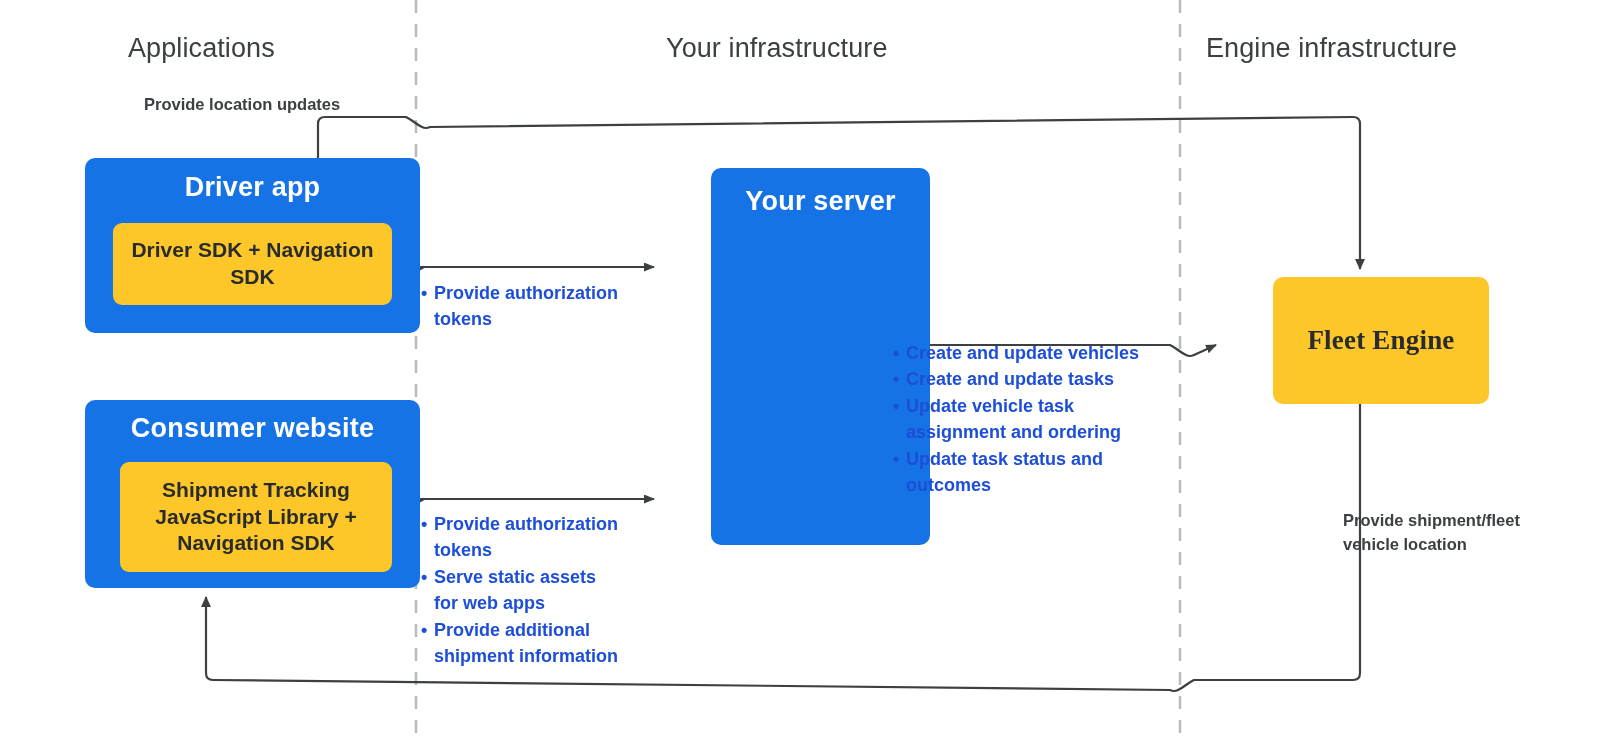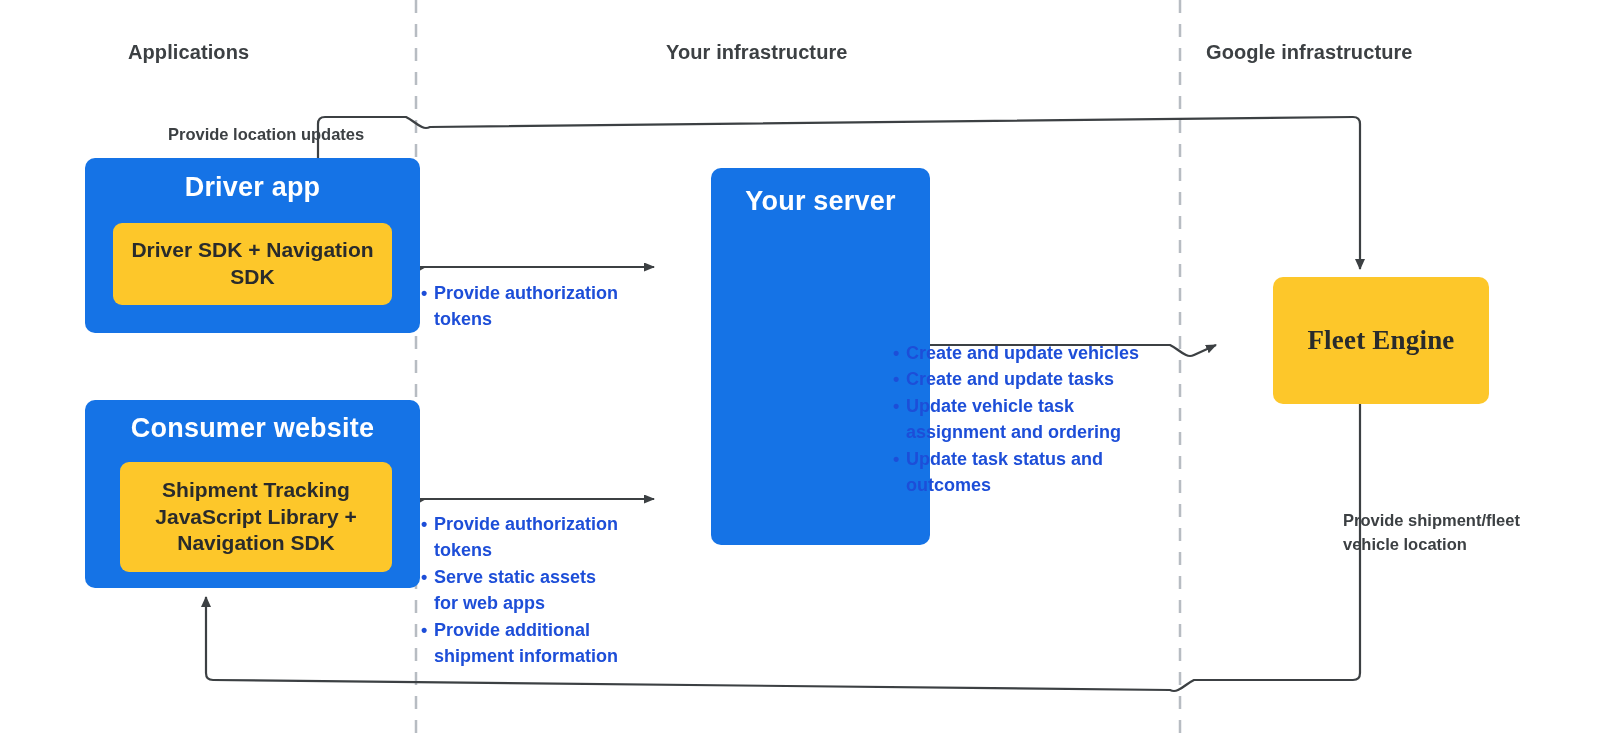--- a/index.html
+++ b/index.html
@@ -24,26 +24,25 @@
     width: 1602px;
     height: 742px;
     overflow: visible;
   }
   svg.connectors { z-index: 1; }
 
   
   .zone-label {
     position: absolute;
     z-index: 3;
-    font-size: 20px;
-    font-weight: 700;
+    font-size: 27px;
+    font-weight: 400;
     color: #3c4043;
     white-space: nowrap;
     letter-spacing: 0.1px;
-    margin-top: 8px;
   }
 
   
   .node {
     position: absolute;
     z-index: 2;
     box-sizing: border-box;
     border-radius: 10px;
     margin-left: 48px;
   }
@@ -121,21 +120,21 @@
 
 <div id="diagram">
 
   <svg class="layer">
     <line x1="416" y1="0" x2="416" y2="742" stroke="#b7bcc2" stroke-width="2.5" stroke-dasharray="13,11"></line>
     <line x1="1180" y1="0" x2="1180" y2="742" stroke="#b7bcc2" stroke-width="2.5" stroke-dasharray="13,11"></line>
   </svg>
 
   <div class="zone-label" style="left:128px; top:33px;">Applications</div>
   <div class="zone-label" style="left:666px; top:33px;">Your infrastructure</div>
-  <div class="zone-label" style="left:1206px; top:33px;">Google infrastructure</div>
+  <div class="zone-label" style="left:1206px; top:33px;">Engine infrastructure</div>
 
   <svg class="layer connectors">
     <defs>
       <marker id="arrowR" markerWidth="11" markerHeight="9" refX="10" refY="4.5" orient="auto" markerUnits="userSpaceOnUse">
         <path d="M0,0 L11,4.5 L0,9 z" fill="#3c4043"></path>
       </marker>
       <marker id="arrowL" markerWidth="11" markerHeight="9" refX="10" refY="4.5" orient="auto" markerUnits="userSpaceOnUse">
         <path d="M0,0 L11,4.5 L0,9 z" fill="#3c4043"></path>
       </marker>
       <marker id="arrowD" markerWidth="11" markerHeight="10" refX="10" refY="5" orient="auto" markerUnits="userSpaceOnUse">
@@ -185,21 +184,21 @@
       <div class="chip-text">Shipment Tracking
 JavaScript Library  +
 Navigation SDK</div>
     </div>
   </div>
 
   <div class="node yellow" style="left:1225px; top:277px; width:216px; height:127px; display:flex; align-items:center; justify-content:center;font-family:Liberation Serif, serif;">
     <div class="node-title dark">Fleet Engine</div>
   </div>
 
-  <div class="annot" style="left:168px; top:92px;margin-top:30px;">Provide location updates</div>
+  <div class="annot" style="left:144px; top:92px;">Provide location updates</div>
 
   <div class="annot" style="left:1343px; top:508px;">Provide shipment/fleet
 vehicle location</div>
 
   <div class="bullets" style="left:421px; top:280px; width:232px;">
     <ul>
       <li style="white-space:pre-line;">Provide authorization
 tokens</li>
     </ul>
   </div>

